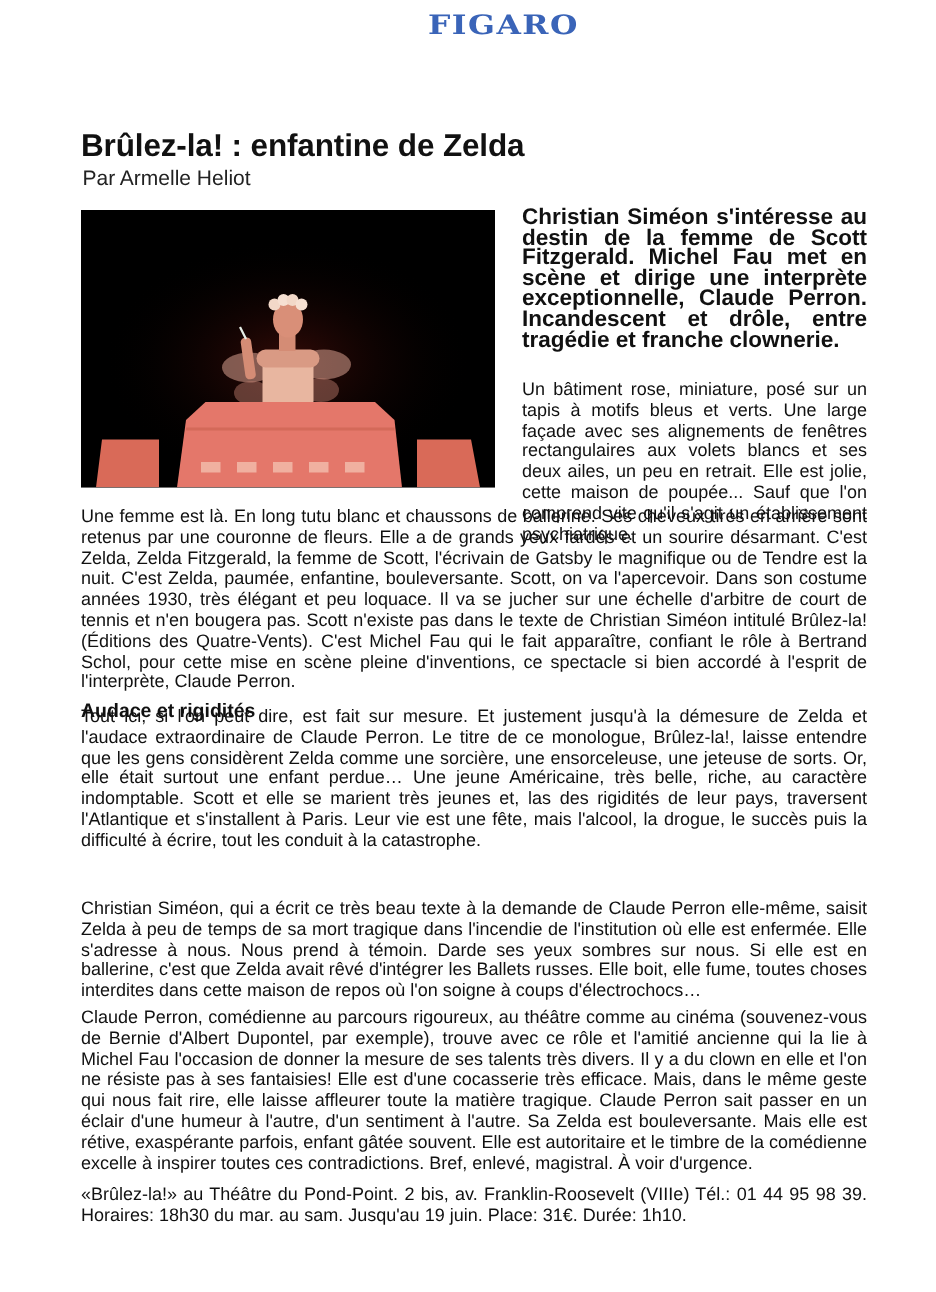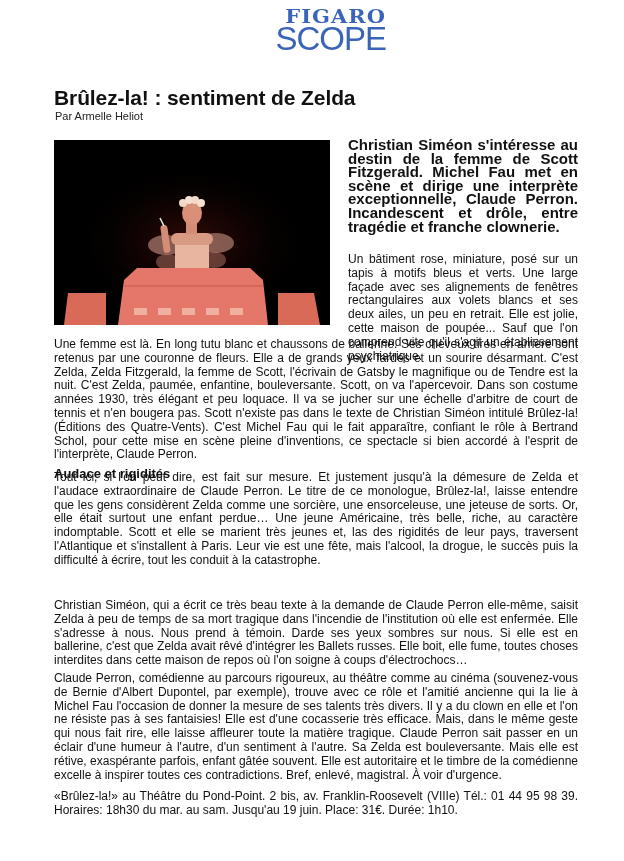--- a/index.html
+++ b/index.html
@@ -4,44 +4,43 @@
   <style>
     * { box-sizing: border-box; margin: 0; padding: 0; }
     html, body { width: 624px; height: 861px; background: #ffffff; overflow: hidden; }
     body { font-family: "Liberation Sans", sans-serif; color: #111; position: relative; }
 
     .logo { position: absolute; left: 246px; top: 7px; width: 140px; height: 52px; text-align: right; }
     .logo-top { font-family: "DejaVu Serif", serif; font-weight: bold; font-size: 21px; letter-spacing: 1px; color: #3a64b8; line-height: 20px; display: block; transform: scaleY(0.85); }
     .logo-bottom { font-family: "Liberation Sans", sans-serif; font-size: 33px; color: #3a64b8; line-height: 30px; display: block; letter-spacing: -1px; margin-top: -3px; }
 
     .title { position: absolute; left: 54px; top: 86px; font-size: 21px; font-weight: bold; color: #111; letter-spacing: -0.1px; }
-    .byline { position: absolute; left: 55px; top: 110px; font-size: 11px; color: #222; }
+    .byline { position: absolute; left: 55px; top: 110px; font-size: 14px; color: #222; }
 
     .photo { position: absolute; left: 54px; top: 140px; width: 276px; height: 185px; background: #000; overflow: hidden; }
 
     .lead { position: absolute; left: 348px; top: 138px; width: 230px; font-size: 15px; font-weight: bold; line-height: 13.6px; text-align: justify; color: #111; }
     .intro { position: absolute; left: 348px; top: 221px; width: 230px; font-size: 12px; line-height: 13.8px; text-align: justify; color: #111; margin-top: 32px; }
 
     .body-p { position: absolute; left: 54px; width: 524px; font-size: 12px; line-height: 13.8px; text-align: justify; color: #111; }
     .p1 { top: 338px; }
     .subhead { position: absolute; left: 54px; top: 466px; font-size: 13px; font-weight: bold; color: #111; }
     .p2 { top: 471px; }
     .p3 { top: 599px; }
     .p4 { top: 672px; }
     .p5 { top: 790px; }
   </style>
 </head>
 <body>
 
 <div class="logo">
   <span class="logo-top">FIGARO</span>
-  <span class="logo-bottom">SCOPE</span>
 </div>
 
-<h1 class="title">Brûlez-la! : sentiment de Zelda</h1>
+<h1 class="title">Brûlez-la! : enfantine de Zelda</h1>
 <div class="byline">Par Armelle Heliot</div>
 
 <div class="photo" title="Actrice en tutu blanc et couronne de fleurs, cigarette à la main, derrière une maquette de bâtiment rose">
   <svg width="276" height="185" viewBox="0 0 276 185">
     <defs>
       <radialGradient id="glow" cx="0.5" cy="0.55" r="0.45">
         <stop offset="0" stop-color="#3a0c08" stop-opacity="0.9"></stop>
         <stop offset="1" stop-color="#000" stop-opacity="0"></stop>
       </radialGradient>
     </defs>

